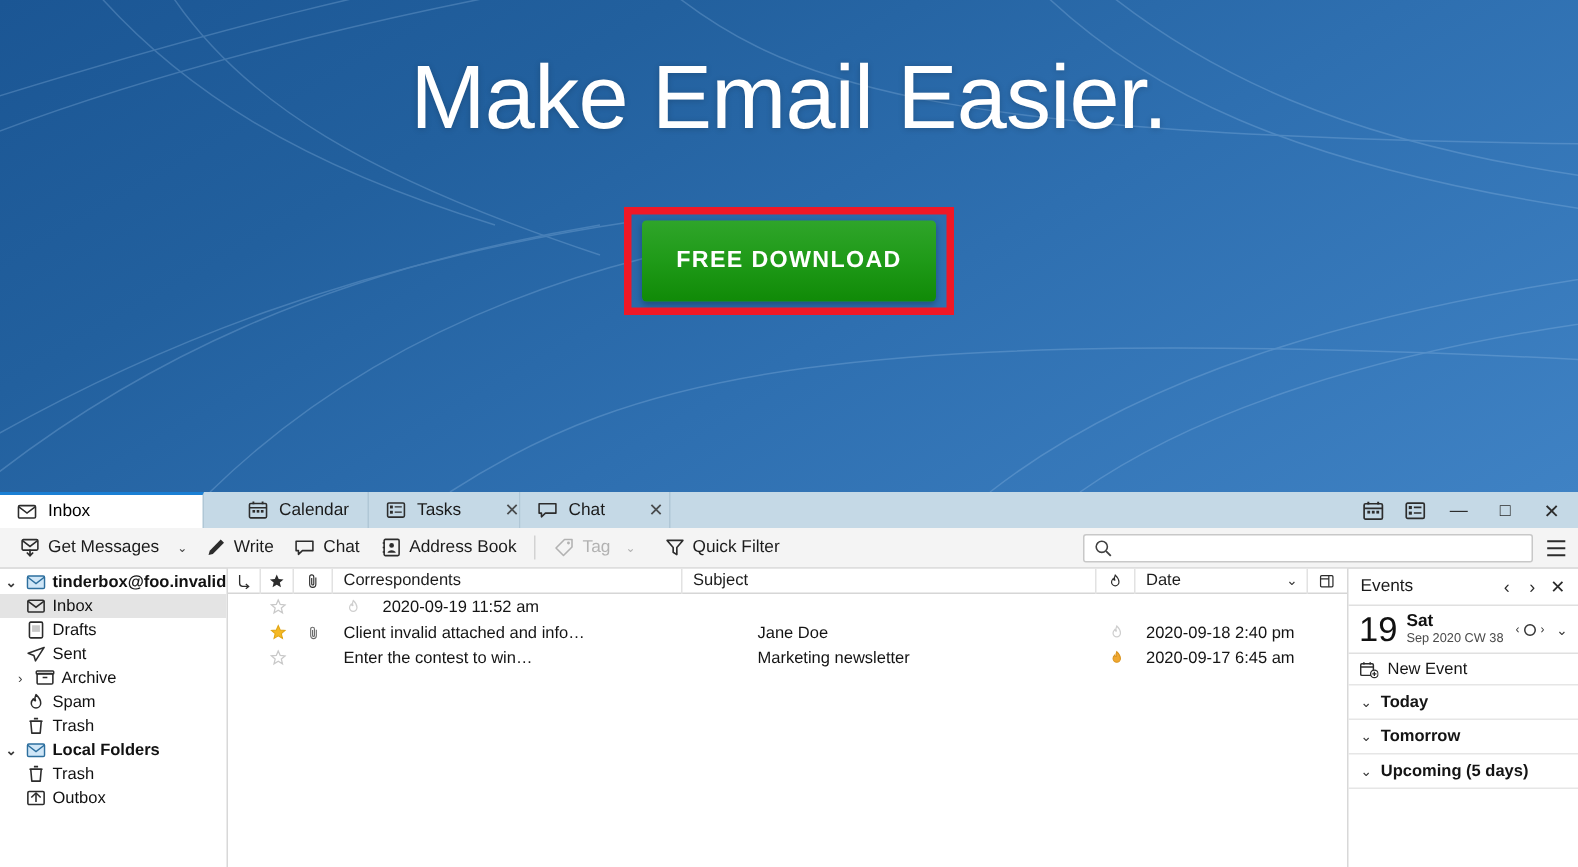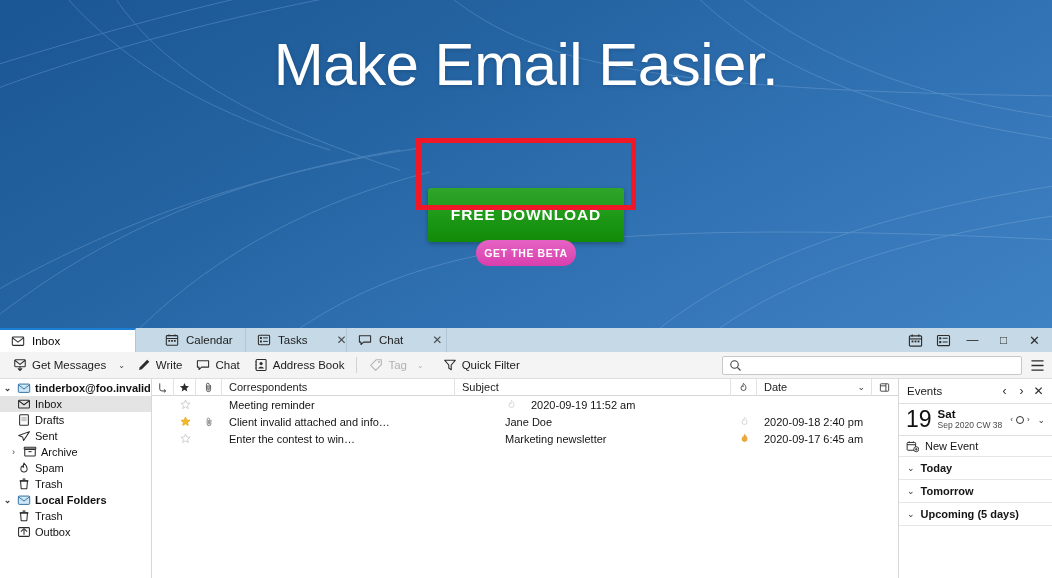--- a/index.html
+++ b/index.html
@@ -34,21 +34,20 @@
     background: transparent;
   }
   .btn-download {
     position: absolute; left: 428px; top: 147px; width: 196px; height: 54px;
     background: linear-gradient(180deg, #2fa52a 0%, #1f9a18 50%, #108a07 100%);
     border: none; border-radius: 3px;
     color: #ffffff; font-size: 15.5px; font-weight: bold; letter-spacing: .9px;
     font-family: "Liberation Sans", sans-serif;
     box-shadow: 0 2px 5px rgba(0,0,0,.28);
     cursor: pointer;
-    margin-top: 41px;
   }
   .btn-beta {
     position: absolute; left: 476px; top: 240px; width: 100px; height: 26px;
     background: linear-gradient(180deg, #e663c4 0%, #d93fae 100%);
     border: none; border-radius: 13px;
     color: #ffffff; font-size: 10.5px; font-weight: bold; letter-spacing: .6px;
     font-family: "Liberation Sans", sans-serif;
     cursor: pointer;
   }
 
@@ -220,21 +219,20 @@
         <path d="M1060 215 C 920 235, 800 272, 720 328"></path>
         <path d="M430 -20 C 520 60, 620 90, 1060 96"></path>
         <path d="M300 328 C 420 250, 560 215, 1060 240"></path>
       </g>
     </svg>
 
     <div class="hero-title">Make Email Easier.</div>
 
     <button class="btn-download">FREE DOWNLOAD</button>
     <div class="dl-highlight"></div>
-    <button class="btn-beta">GET THE BETA</button>
   </div>
 
   <div class="mailwin">
 
     <div class="tabstrip">
 
       <div class="tab active tab-w-inbox">
         <span class="ticon">
           <svg width="14" height="14" viewBox="0 0 16 16">
               <rect x="1.5" y="3.5" width="13" height="9.5" rx="1" fill="none" stroke="#2c2c2c" stroke-width="1.2"></rect>
@@ -538,21 +536,20 @@
         </div>
 
         <div class="mrow">
           <div class="mc m-thread"></div>
           <div class="mc m-star">
             <svg width="11" height="11" viewBox="0 0 16 16">
                 <path d="M8 1.4 L9.9 5.8 L14.6 6.2 L11 9.3 L12.1 13.9 L8 11.4 L3.9 13.9 L5 9.3 L1.4 6.2 L6.1 5.8 Z" fill="none" stroke="#c9c9c9" stroke-width="1.25"></path>
               </svg>
           </div>
           <div class="mc m-att"></div>
-          <div class="mc m-subj">Meeting reminder</div>
           <div class="mc m-junk">
             <svg width="11" height="11" viewBox="0 0 16 16">
                 <path d="M8 2 C10.4 4.2 11.6 6.4 11.6 8.8 A3.6 3.6 0 0 1 4.4 8.8 C4.4 7.4 5 6.4 6 5.4 C6.4 6.6 7 7 7.6 6.8 C7 5.2 7.2 3.6 8 2 Z" fill="none" stroke="#cfcfcf" stroke-width="1.2"></path>
               </svg>
           </div>
           <div class="mc m-date">2020-09-19 11:52 am</div>
         </div>
 
         <div class="mrow">
           <div class="mc m-thread"></div>

